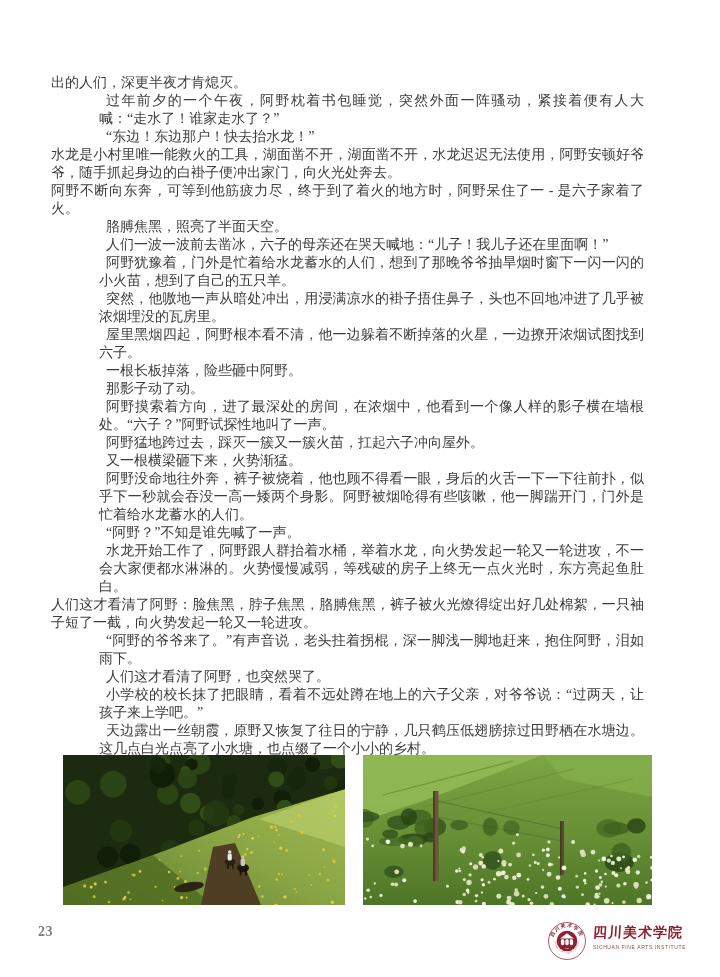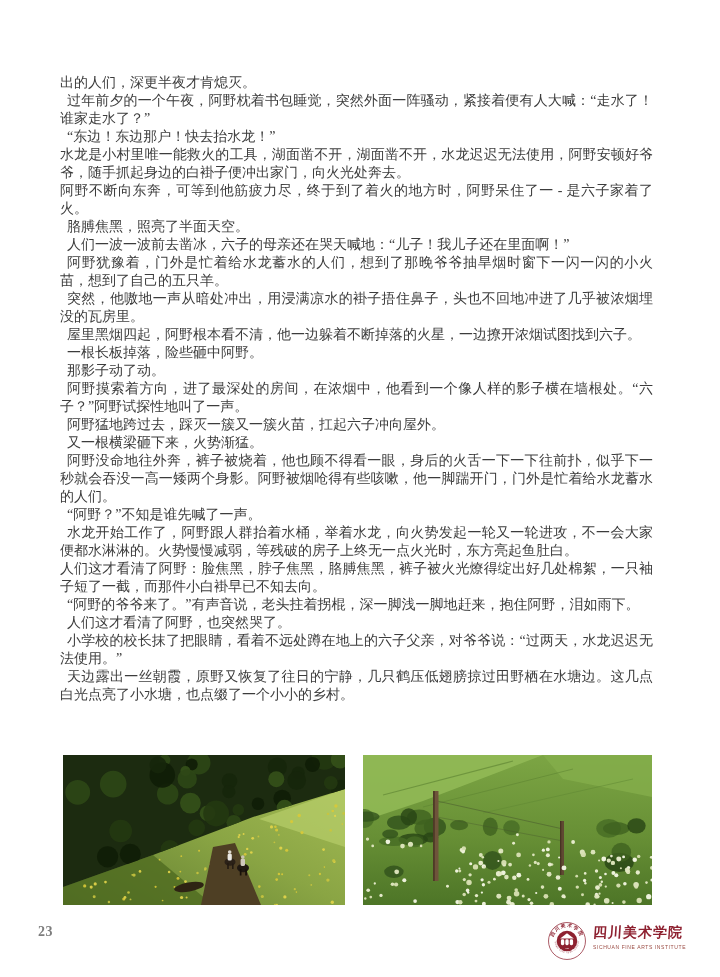--- a/index.html
+++ b/index.html
@@ -2,26 +2,26 @@
 <html><head>
 <meta charset="utf-8">
 <style>
   html,body{margin:0;padding:0;background:#e9e9e9;}
   #page{
     position:relative;width:720px;height:977px;background:#ffffff;
     margin:0 auto;overflow:hidden;
     font-family:"Liberation Serif","DejaVu Serif",serif;
   }
   #story{
-    position:absolute;left:60px;top:74px;width:593px;
+    position:absolute;left:51px;top:74px;width:593px;
     font-size:14px;line-height:18px;color:#3c3c3c;
     text-align:justify;
   }
   #story p{margin:0;padding:0;}
-  #story p.ind{text-indent:7px;}
+  #story p.ind{text-indent:7px;margin-left:48px;}
   .photo{position:absolute;top:755px;height:150px;overflow:hidden;}
   #photo-left{left:63px;width:282px;}
   #photo-right{left:363px;width:289px;}
   .photo svg{display:block;}
   #page-number{
     position:absolute;left:38px;top:924px;
     font-size:14px;color:#7d7d7d;letter-spacing:.5px;font-weight:bold;
   }
   #logo{position:absolute;left:546px;top:918px;width:130px;height:46px;}
   #seal{position:absolute;left:0;top:2px;}
@@ -52,24 +52,24 @@
       <p class="ind">突然，他嗷地一声从暗处冲出，用浸满凉水的褂子捂住鼻子，头也不回地冲进了几乎被浓烟埋没的瓦房里。</p>
       <p class="ind">屋里黑烟四起，阿野根本看不清，他一边躲着不断掉落的火星，一边撩开浓烟试图找到六子。</p>
       <p class="ind">一根长板掉落，险些砸中阿野。</p>
       <p class="ind">那影子动了动。</p>
       <p class="ind">阿野摸索着方向，进了最深处的房间，在浓烟中，他看到一个像人样的影子横在墙根处。“六子？”阿野试探性地叫了一声。</p>
       <p class="ind">阿野猛地跨过去，踩灭一簇又一簇火苗，扛起六子冲向屋外。</p>
       <p class="ind">又一根横梁砸下来，火势渐猛。</p>
       <p class="ind">阿野没命地往外奔，裤子被烧着，他也顾不得看一眼，身后的火舌一下一下往前扑，似乎下一秒就会吞没一高一矮两个身影。阿野被烟呛得有些咳嗽，他一脚踹开门，门外是忙着给水龙蓄水的人们。</p>
       <p class="ind">“阿野？”不知是谁先喊了一声。</p>
       <p class="ind">水龙开始工作了，阿野跟人群抬着水桶，举着水龙，向火势发起一轮又一轮进攻，不一会大家便都水淋淋的。火势慢慢减弱，等残破的房子上终无一点火光时，东方亮起鱼肚白。</p>
-      <p class="">人们这才看清了阿野：脸焦黑，脖子焦黑，胳膊焦黑，裤子被火光燎得绽出好几处棉絮，一只袖子短了一截，而那件小白褂早已不知去向。</p>
+      <p class="">人们这才看清了阿野：脸焦黑，脖子焦黑，胳膊焦黑，裤子被火光燎得绽出好几处棉絮，一只袖子短了一截，向火势发起一轮又一轮进攻。</p>
       <p class="ind">“阿野的爷爷来了。”有声音说，老头拄着拐棍，深一脚浅一脚地赶来，抱住阿野，泪如雨下。</p>
       <p class="ind">人们这才看清了阿野，也突然哭了。</p>
-      <p class="ind">小学校的校长抹了把眼睛，看着不远处蹲在地上的六子父亲，对爷爷说：“过两天，水龙迟迟无法使用。”</p>
+      <p class="ind">小学校的校长抹了把眼睛，看着不远处蹲在地上的六子父亲，对爷爷说：“过两天，让孩子来上学吧。”</p>
       <p class="ind">天边露出一丝朝霞，原野又恢复了往日的宁静，几只鹤压低翅膀掠过田野栖在水塘边。这几点白光点亮了小水塘，也点缀了一个小小的乡村。</p>
     </div>
 
   <figure class="photo" id="photo-left" style="margin:0;" aria-label="Two riders on horseback climbing a sloping mountain meadow dotted with yellow flowers beside a dark pine forest">
     <svg width="282" height="150" viewBox="0 0 282 150">
       <defs>
         <linearGradient id="lg-meadow" x1="0" y1="1" x2="1" y2="0">
           <stop offset="0" stop-color="#5d7a2e"></stop>
           <stop offset="0.5" stop-color="#8aa544"></stop>
           <stop offset="1" stop-color="#a9c058"></stop>

